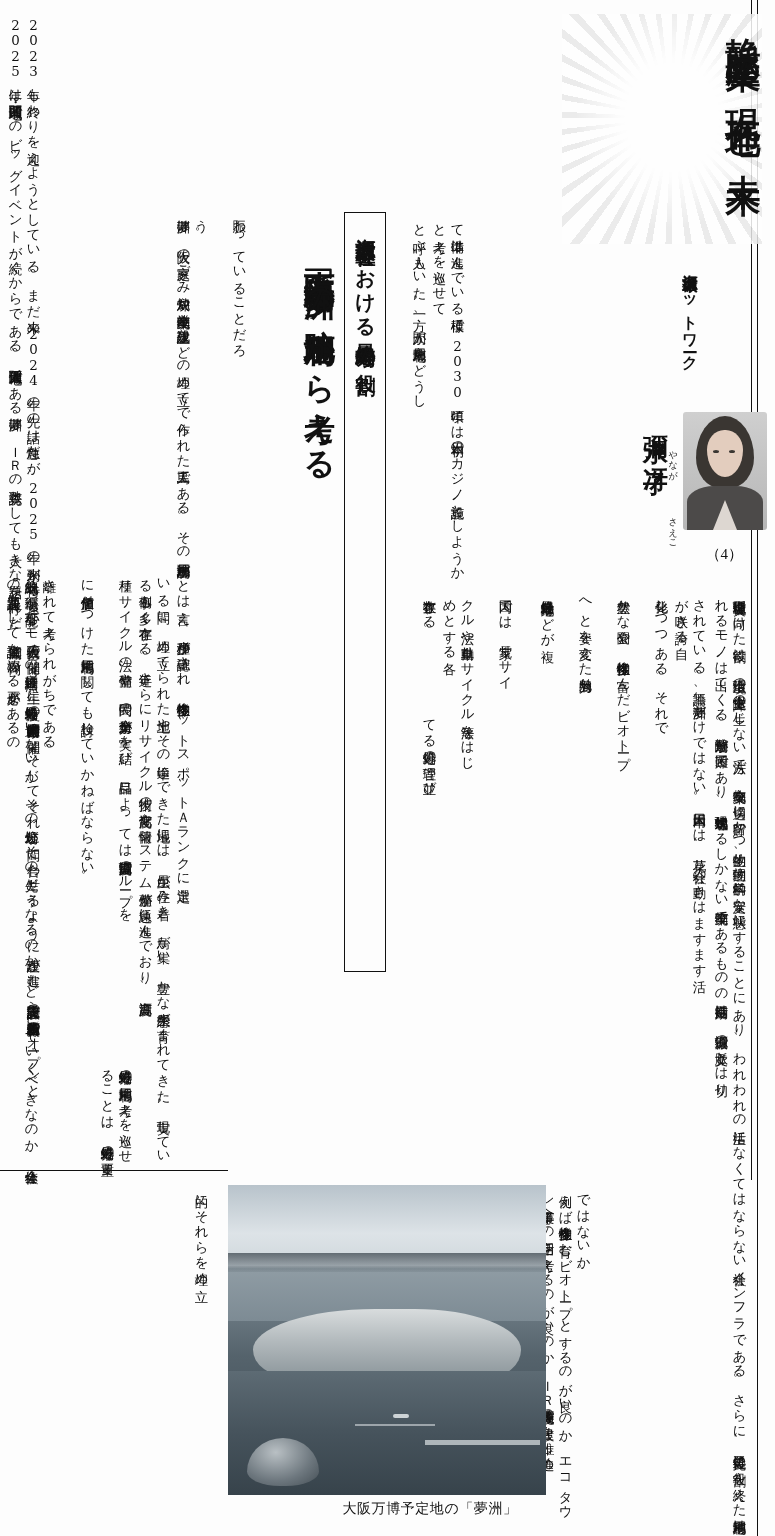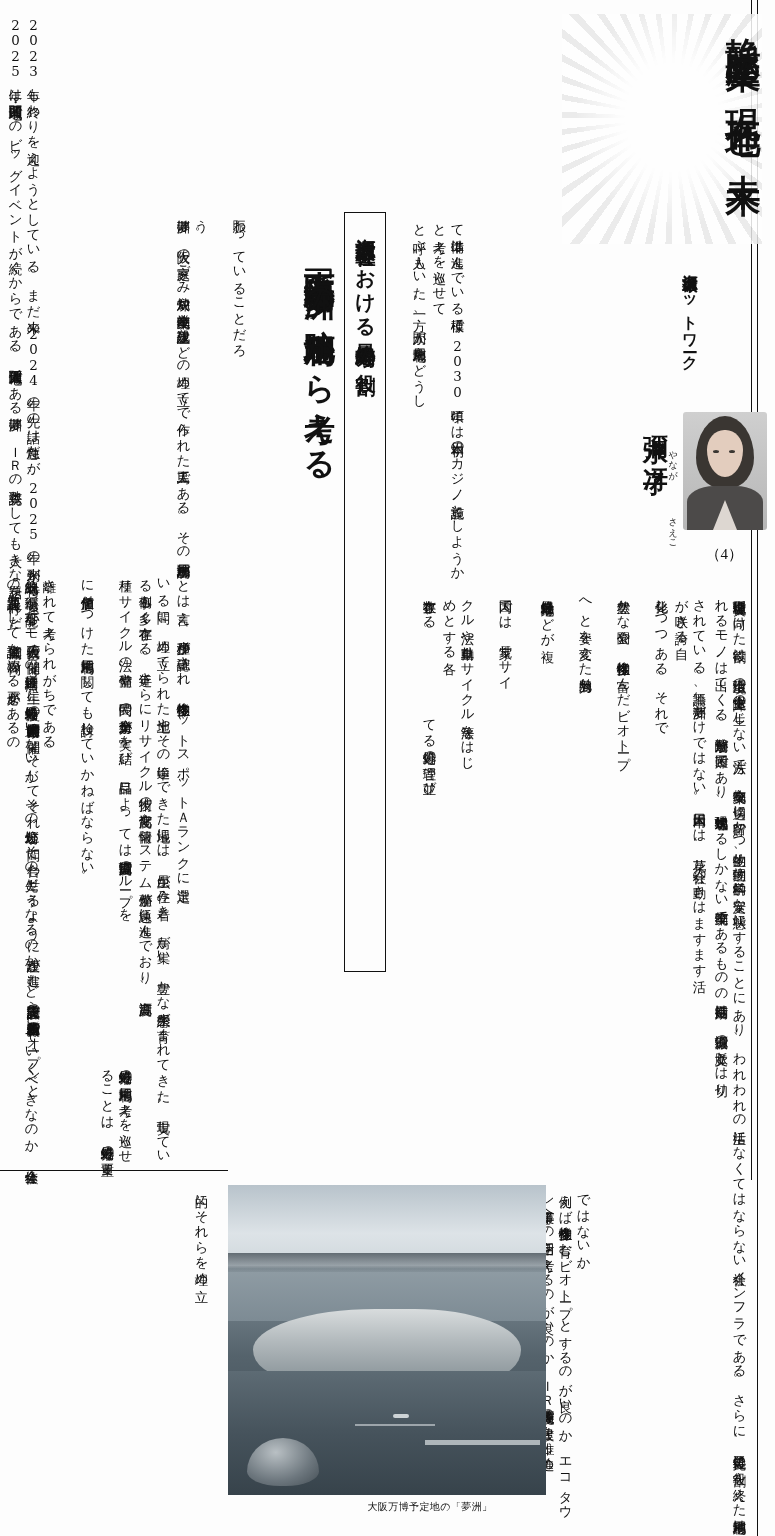--- a/index.html
+++ b/index.html
@@ -244,21 +244,21 @@
     position: absolute; left: 62%; bottom: 16%;
     width: 36%; height: 5px;
     background: rgba(232,236,238,.65);
   }
   .photo-caption {
     position: absolute;
     left: 300px;
     top: 1500px;
     width: 260px;
     text-align: center;
-    font-size: 10px;
+    font-size: 14px;
     letter-spacing: .04em;
     font-family: "DejaVu Serif", serif;
   }
 
   
   .edge-a { left: 757px; top: 0; height: 1536px; }
   .edge-b { left: 751px; top: 0; height: 1180px; }
 </style>
 </head>
 <body>

